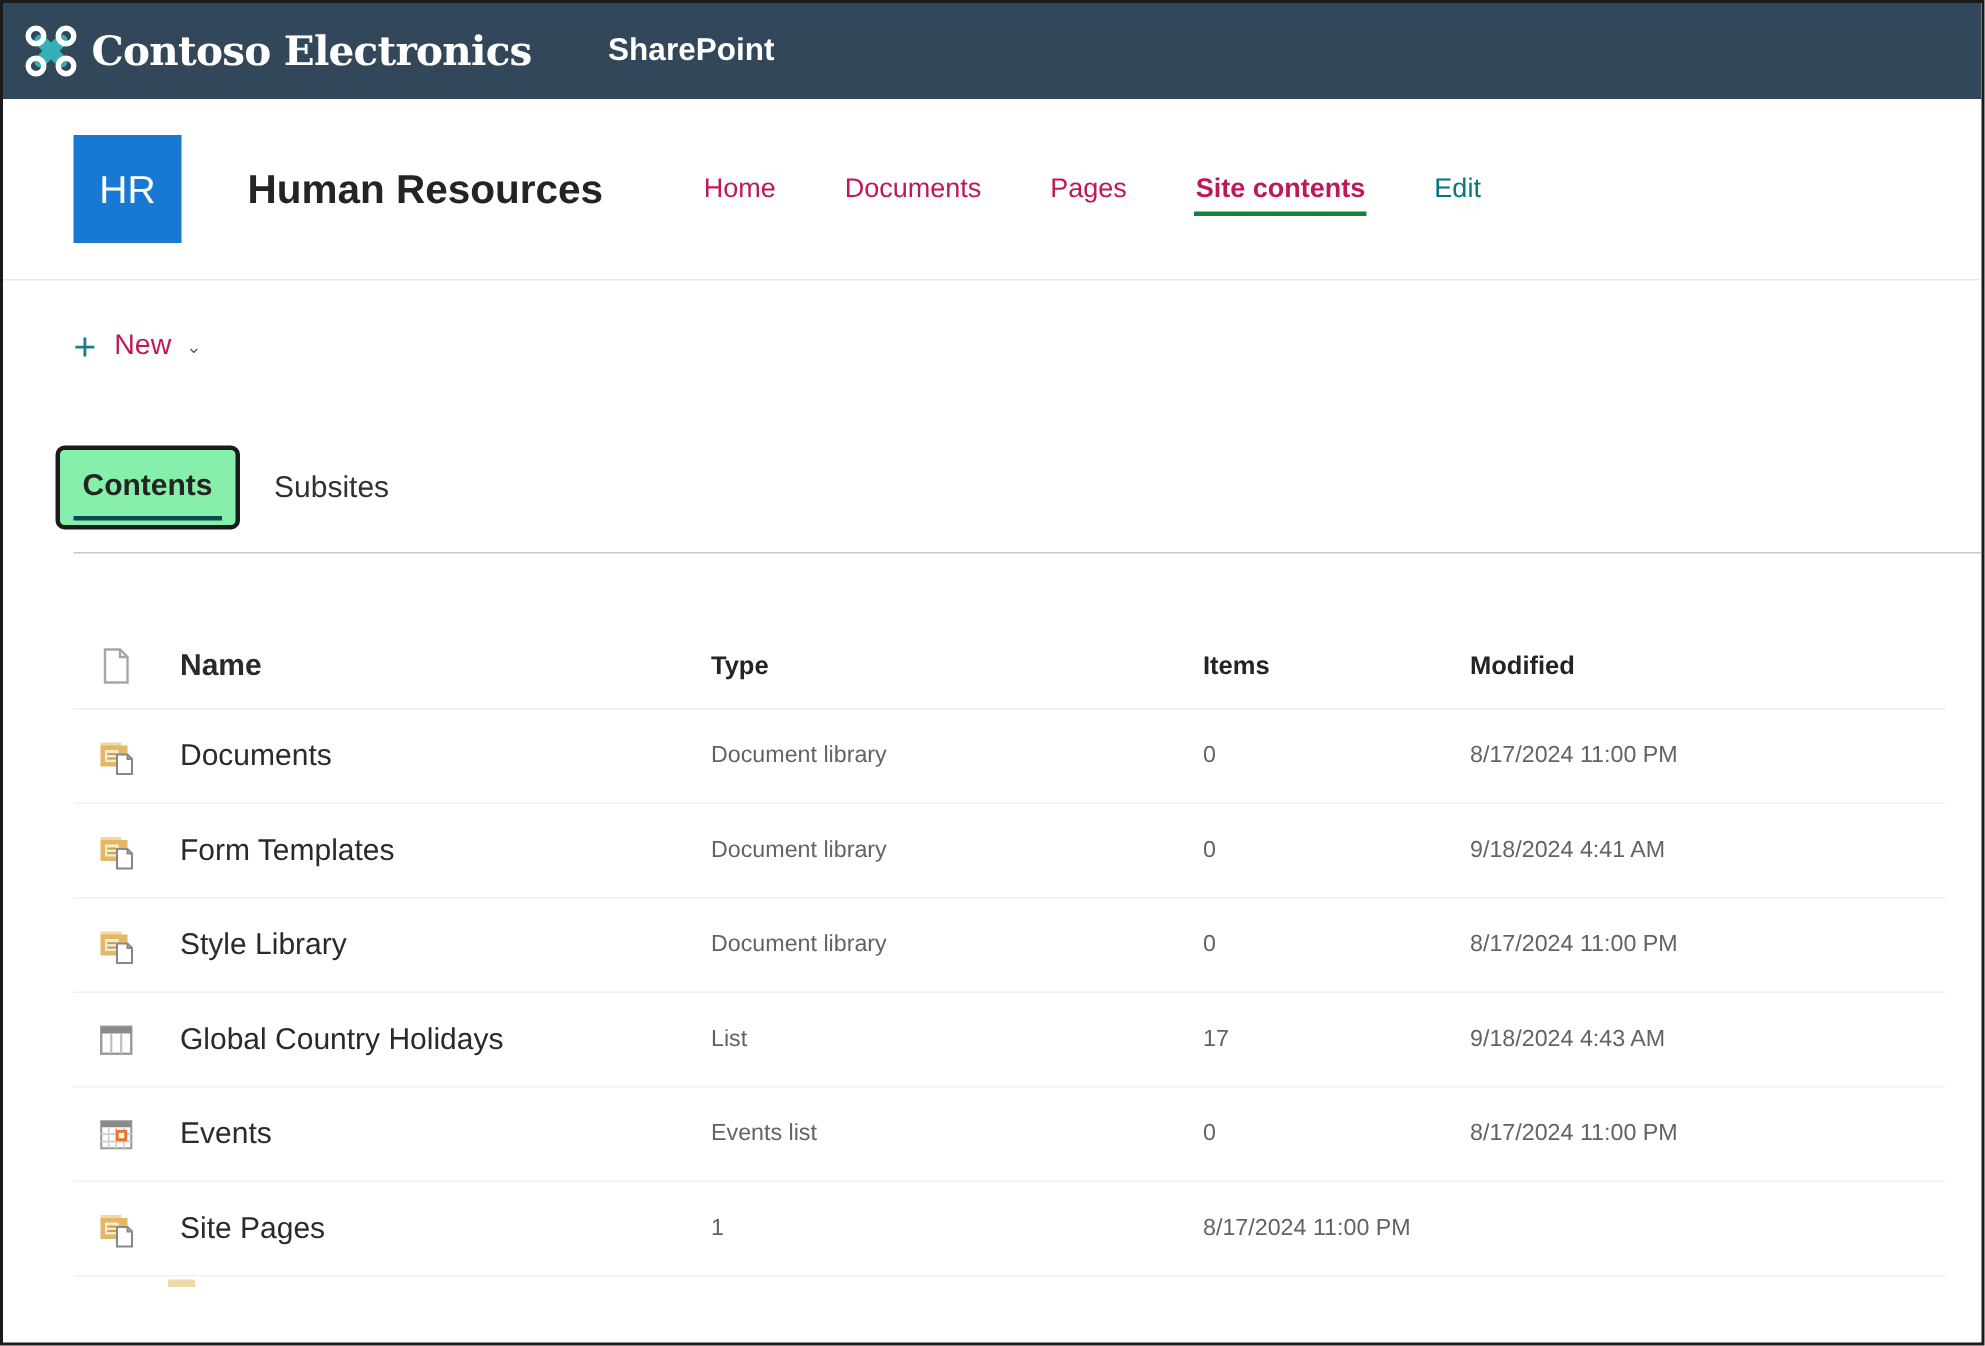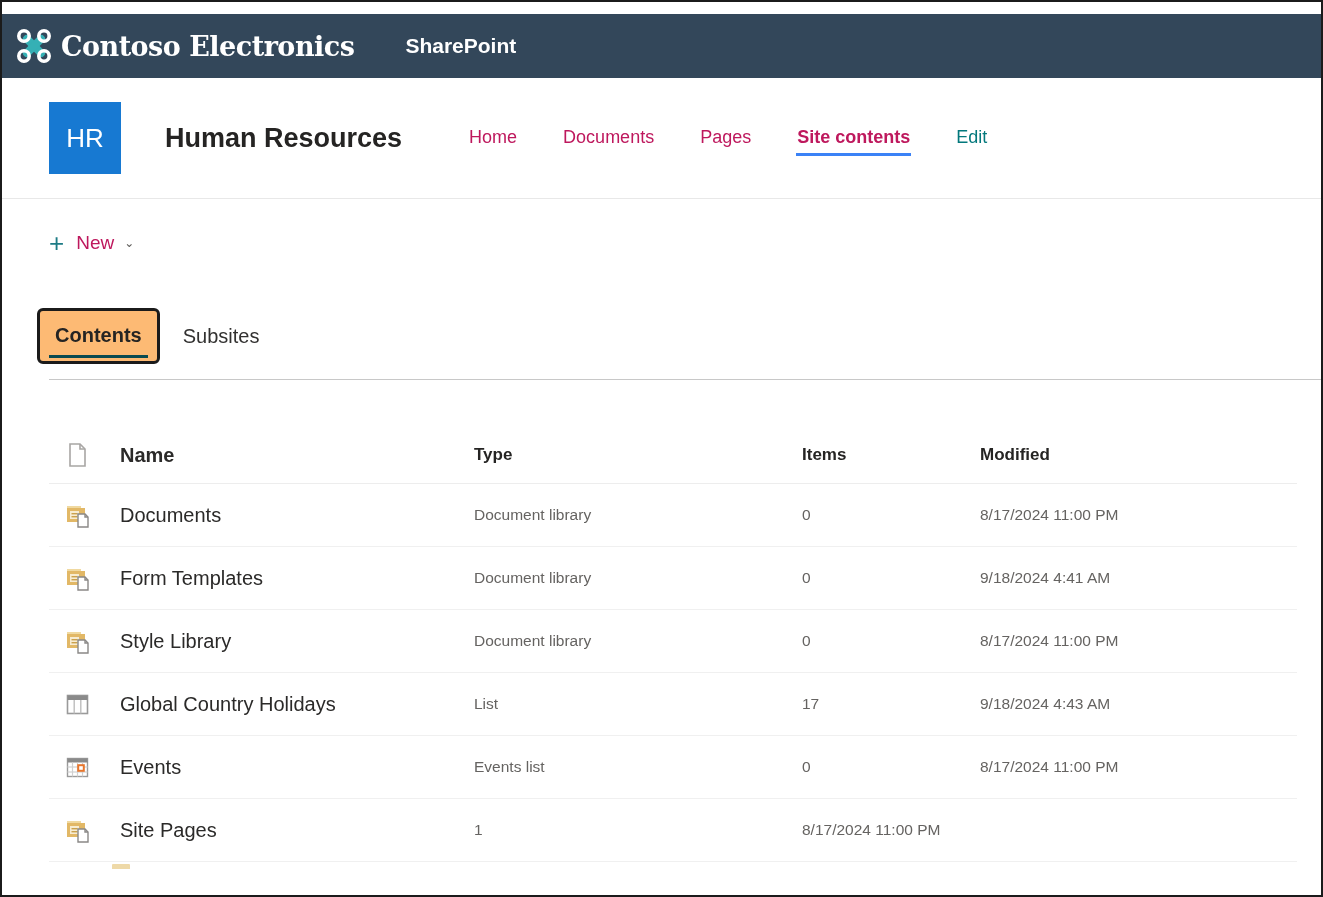--- a/index.html
+++ b/index.html
@@ -12,21 +12,20 @@
     position: relative;
   }
 
   
   .suite-bar {
     height: 64px;
     background: #33475a;
     display: flex;
     align-items: center;
     padding-left: 13px;
-    margin-top: 12px;
   }
   .brand-logo { width: 38px; height: 38px; flex: 0 0 auto; }
   .brand-name {
     font-family: "DejaVu Serif", serif;
     font-weight: bold;
     color: #ffffff;
     font-size: 27px;
     margin-left: 8px;
     letter-spacing: -0.5px;
     white-space: nowrap;
@@ -70,21 +69,21 @@
   }
   .nav-item {
     font-size: 18px;
     color: #be185d;
     cursor: pointer;
     padding: 6px 1px 8px;
     white-space: nowrap;
   }
   .nav-item.active {
     font-weight: bold;
-    border-bottom: 3px solid #3b82f6;
+    border-bottom: 3px solid #15803d;
     padding-bottom: 5px;
   }
   .nav-item.accent { color: #03787c; }
 
   
   .command-bar { padding: 33px 0 0 47px; }
   .new-button {
     display: inline-flex;
     align-items: center;
     gap: 12px;
@@ -104,21 +103,21 @@
   }
   .pivot-contents {
     position: relative;
     border: 3px solid #1b1b1b;
     border-radius: 6px;
     padding: 13px 15px 14px;
     font-size: 20px;
     font-weight: bold;
     color: #252423;
     cursor: pointer;
-    background: #fdba74;
+    background: #86efac;
   }
   .pivot-contents::after {
     content: "";
     position: absolute;
     left: 9px; right: 9px; bottom: 3px;
     height: 3px;
     background: #0a4a50;
   }
   .pivot-subsites {
     margin-left: 23px;

